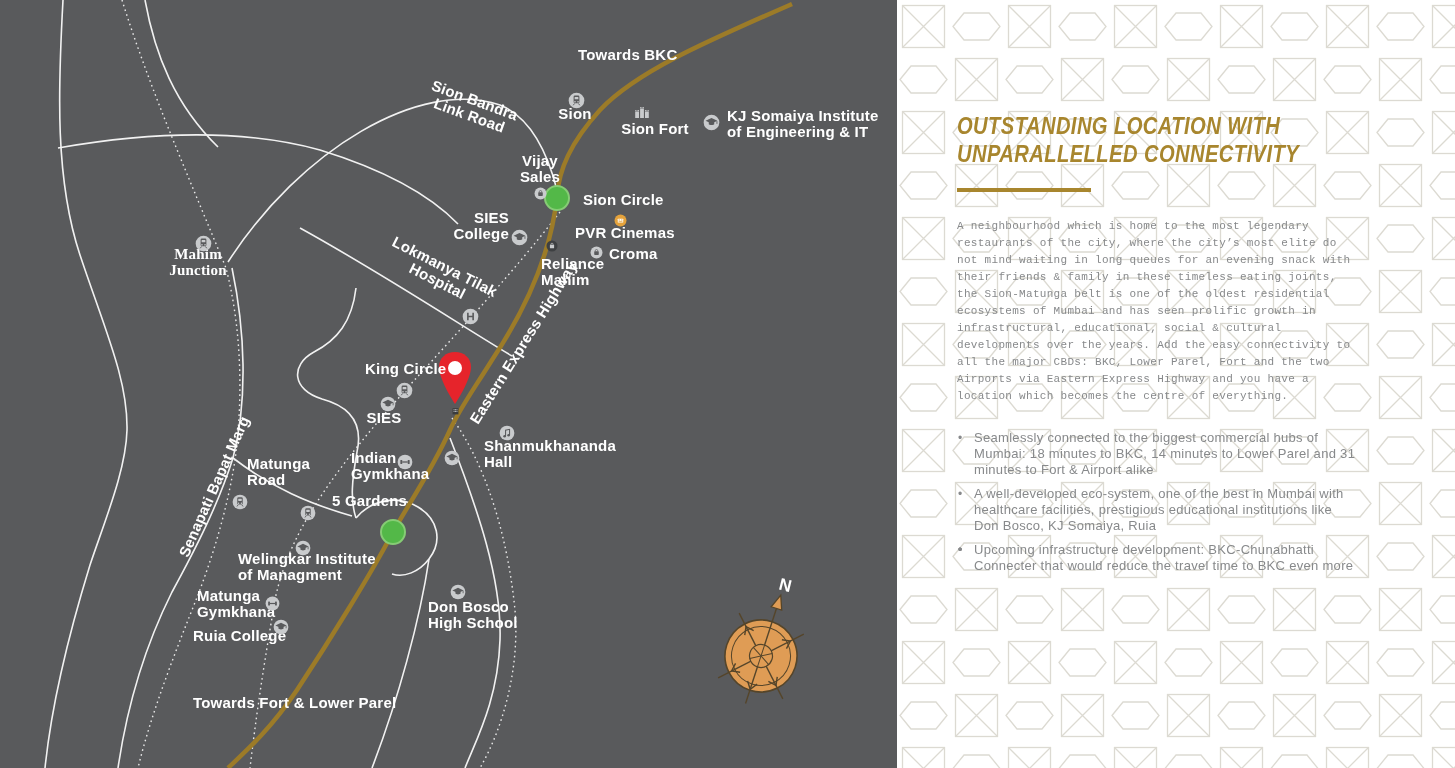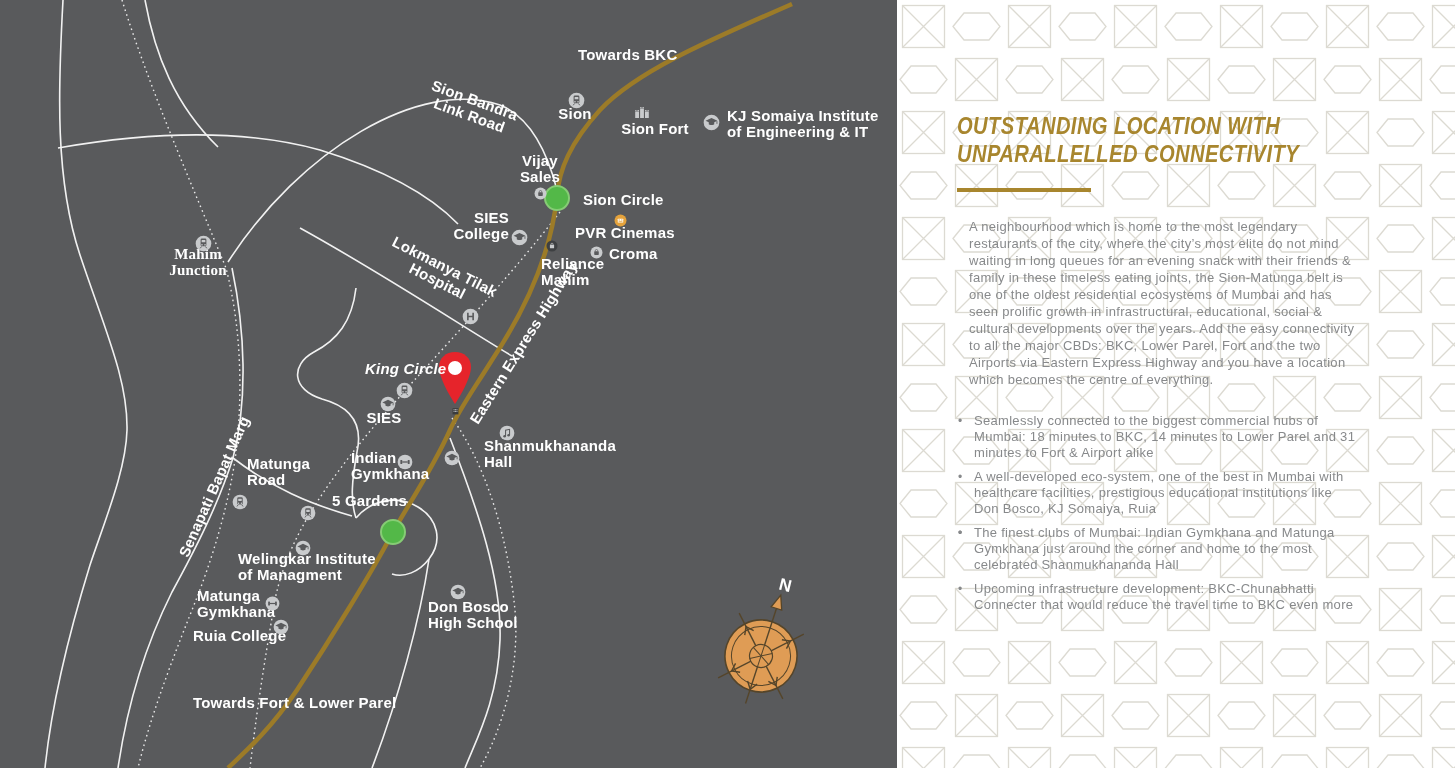--- a/index.html
+++ b/index.html
@@ -29,22 +29,22 @@
   }
   #pattern-svg{position:absolute;left:0;top:0;}
   #panel-content{position:absolute;left:60px;top:112px;width:410px;}
   #headline{
     margin:0;font-style:italic;font-weight:700;font-size:24px;line-height:28px;
     color:#a8862e;letter-spacing:.5px;white-space:nowrap;
     transform:scaleX(.84);transform-origin:0 0;
   }
   #gold-bar{width:134px;height:4px;background:#a8862e;margin-top:20px;}
   #intro{
-    margin:26px 0 0 12px;width:396px;font-size:13px;line-height:17px;
-    color:#87898b;letter-spacing:.3px;
+    margin:26px 0 0 0;width:396px;font-size:11px;line-height:17px;
+    color:#87898b;letter-spacing:.3px;font-family:Liberation Mono, monospace;
   }
   #benefits{
     list-style:none;margin:25px 0 0 0;padding:0;width:400px;
     font-size:13px;line-height:16px;color:#87898b;letter-spacing:.3px;
   }
   #benefits li{position:relative;padding-left:17px;margin-bottom:8px;}
   #benefits li .dot{position:absolute;left:1px;top:0;font-size:12px;color:#87898b;}
 </style>
 </head>
 <body>
@@ -238,21 +238,21 @@
           <div>Lokmanya Tilak</div>
           <div>Hospital</div>
         </div>
         <div class="map-label" style="left: 198px; top: 246px; text-align: center; transform: translateX(-50%); font-family: Liberation Serif, serif;">
           <div>Mahim</div>
           <div>Junction</div>
         </div>
         <div class="map-label" style="left: 467px; top: 418px; transform-origin: 0px 0px; transform: rotate(-58deg);">
           <div>Eastern Express Highway</div>
         </div>
-        <div class="map-label" style="left: 365px; top: 361px; font-style: italic;">
+        <div class="map-label" style="left: 365px; top: 361px;">
           <div>King Circle</div>
         </div>
         <div class="map-label" style="left: 384px; top: 410px; text-align: center; transform: translateX(-50%);">
           <div>SIES</div>
         </div>
         <div class="map-label" style="left: 484px; top: 438px;">
           <div>Shanmukhananda</div>
           <div>Hall</div>
         </div>
         <div class="map-label" style="left: 176px; top: 553px; transform-origin: 0px 0px; transform: rotate(-66deg);">
@@ -428,19 +428,19 @@
       <h1 id="headline">
         <div>OUTSTANDING LOCATION WITH</div>
         <div>UNPARALLELLED CONNECTIVITY</div>
       </h1>
       <div id="gold-bar"></div>
       <p id="intro">A neighbourhood which is home to the most legendary restaurants of the city, where the city’s most elite do not mind waiting in long queues for an evening snack with their friends &amp; family in these timeless eating joints, the Sion-Matunga belt is one of the oldest residential ecosystems of Mumbai and has seen prolific growth in infrastructural, educational, social &amp; cultural developments over the years. Add the easy connectivity to all the major CBDs: BKC, Lower Parel, Fort and the two Airports via Eastern Express Highway and you have a location which becomes the centre of everything.</p>
       <ul id="benefits">
           <li><span class="dot">•</span><span>Seamlessly connected to the biggest commercial hubs of Mumbai: 18 minutes to BKC, 14 minutes to Lower Parel and 31 minutes to Fort &amp; Airport alike</span></li>
           <li><span class="dot">•</span><span>A well-developed eco-system, one of the best in Mumbai with healthcare facilities, prestigious educational institutions like Don Bosco, KJ Somaiya, Ruia</span></li>
           <li><span class="dot">•</span></li>
-          <li><span class="dot">•</span><span>The finest clubs of Mumbai: Indian Gymkhana and Matunga Gymkhana just around the corner and home to the most celebrated Shanmukhananda Hall</span></li>
+          <li><span class="dot">•</span></li>
           <li><span class="dot">•</span><span>Upcoming infrastructure development: BKC-Chunabhatti Connecter that would reduce the travel time to BKC even more</span></li>
         </ul>
     </div>
   </div>
 
 </div>
 
 </body></html>

